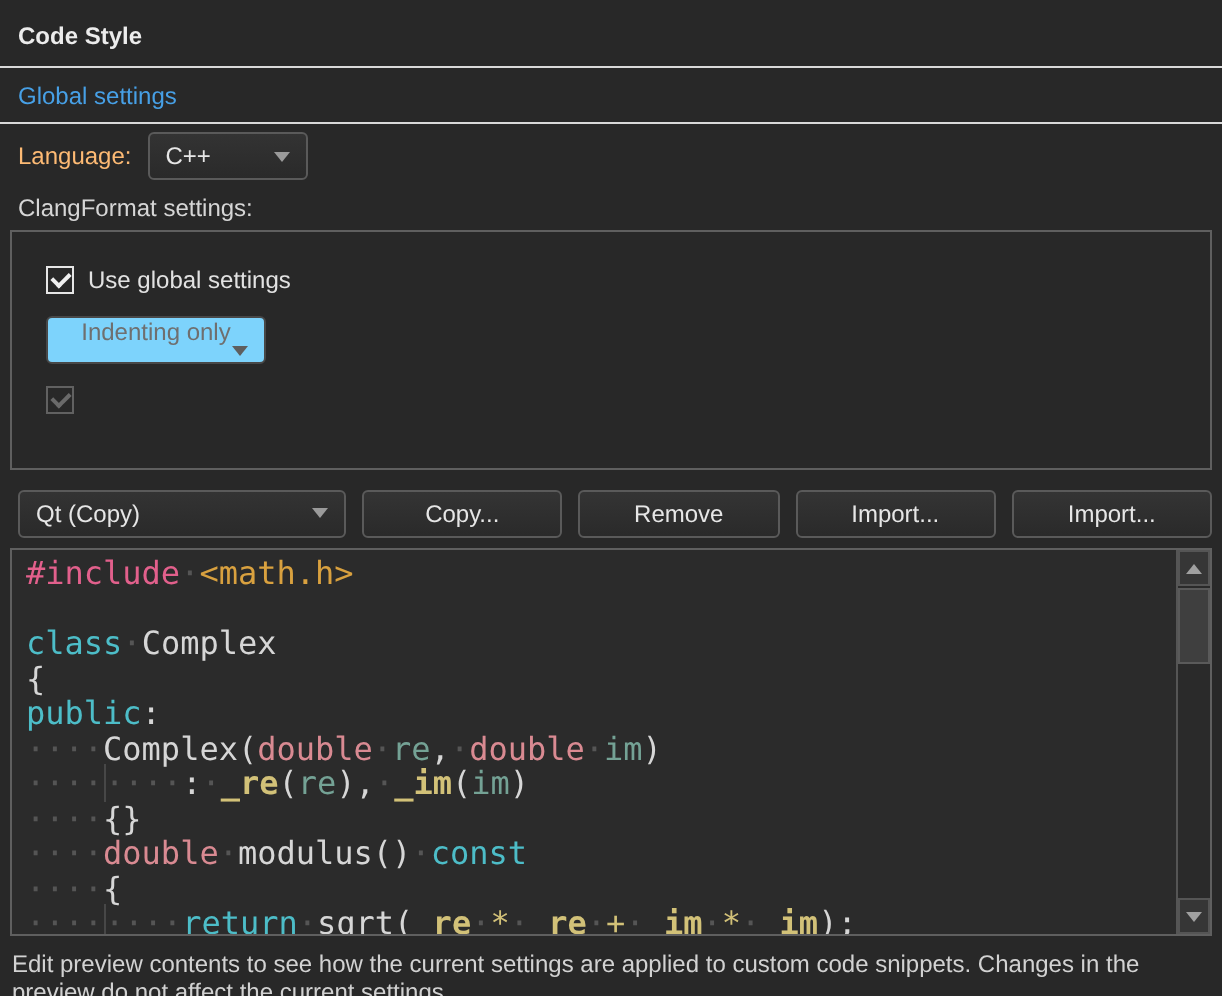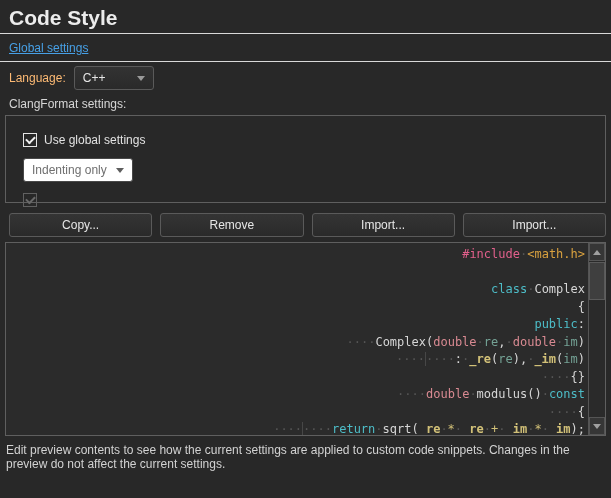--- a/index.html
+++ b/index.html
@@ -2,43 +2,43 @@
 <html style="--c-link: #47a0e6; --c-pre: #e2608c; --c-inc: #d9a13f; --c-kw: #4dbdc8; --c-type: #d98a92; --c-param: #74a295; --c-field: #d2c178; --c-op: #d2c178;"><head>
 <meta charset="utf-8">
 <style>
   html,body { margin:0; padding:0; background:#282828; }
   .page {
     width:611px; height:498px; box-sizing:border-box;
     background:#282828; color:#d6d6d6;
     font-family:"Liberation Sans","DejaVu Sans",sans-serif;
     font-size:12px; overflow:hidden; padding-top:8px; position:relative;
   }
-  .title { font-size:21px; font-weight:bold; color:#ececec; margin:0 0 0 9px; line-height:20px; }
+  .title { font-size:12px; font-weight:bold; color:#ececec; margin:0 0 0 9px; line-height:20px; }
   .hr { height:1px; background:#d9d9d9; width:611px; }
   .hr1 { margin-top:5px; }
   .hr2 { margin-top:5px; }
   .link-row { margin:7px 0 0 9px; height:15px; }
-  .link { color:var(--c-link,#47a0e6); text-decoration:underline; cursor:pointer; }
+  .link { color:var(--c-link,#47a0e6); cursor:pointer; }
   .lang-row { margin:4px 0 0 9px; display:flex; align-items:center; height:24px; }
   .lang-label { margin-right:8px; color:#fdba74; }
   .combo {
     box-sizing:border-box; height:24px; background:linear-gradient(#333333,#2a2a2a);
     border:1px solid #5a5a5a; border-radius:3px; display:flex; align-items:center;
     padding:0 8px; color:#e6e6e6; cursor:pointer; position:relative;
   }
   .combo .arrow {
     margin-left:auto; width:0; height:0;
     border-left:4px solid transparent; border-right:4px solid transparent;
     border-top:5px solid #9a9a9a;
   }
-  .combo.disabled { color:#6f6f6f; border-color:#484848; background:#ffffff; cursor:default; }
+  .combo.disabled { color:#6f6f6f; border-color:#484848; background:#7dd3fc; cursor:default;flex-direction:column; }
   .combo.disabled .arrow { border-top-color:#5e5e5e; }
   .group-label { margin:7px 0 0 9px; height:15px; }
   .group-box {
-    box-sizing:border-box; margin:3px 5px 0 5px; height:88px;
+    box-sizing:border-box; margin:3px 5px 0 5px; height:120px;
     border:1px solid #5f5f5f; padding:16px 0 0 17px;
   }
   .cb-row { display:flex; align-items:center; height:15px; cursor:pointer; }
   .cb {
     box-sizing:border-box; width:14px; height:14px; border:1px solid #e6e6e6;
     background:transparent; margin-right:7px; position:relative; flex:0 0 auto;
   }
   .cb.checked::after {
     content:""; position:absolute; left:2px; top:2px; width:7px; height:4px;
     border-left:2px solid #f0f0f0; border-bottom:2px solid #f0f0f0;
@@ -57,23 +57,22 @@
     box-sizing:border-box; flex:1; height:24px; background:linear-gradient(#343434,#2a2a2a);
     border:1px solid #5a5a5a; border-radius:3px; color:#e6e6e6; text-align:center;
     line-height:22px; cursor:pointer;
   }
   .editor {
     box-sizing:border-box; margin:5px 5px 0 5px; height:194px;
     border:1px solid #5f5f5f; background:#2b2b2b; position:relative; overflow:hidden;
   }
   .code {
     font-family:"DejaVu Sans Mono","Liberation Mono",monospace;
-    font-size:12px; line-height:17.5px; white-space:pre;
+    font-size:16px; line-height:17.5px; white-space:pre;
     padding:3px 20px 0 7px;
-    text-align:right;
   }
   .code-line { height:17.5px; }
   .tk-def   { color:#d6d6d6; }
   .tk-pre   { color:var(--c-pre,#e2608c); }
   .tk-inc   { color:var(--c-inc,#d9a13f); }
   .tk-kw    { color:var(--c-kw,#4dbdc8); }
   .tk-type  { color:var(--c-type,#d98a92); }
   .tk-param { color:var(--c-param,#74a295); }
   .tk-field { color:var(--c-field,#d2c178);font-weight:bold; }
   .tk-op    { color:var(--c-op,#d2c178); }
@@ -131,20 +130,24 @@
     <div class="combo disabled indent-combo">
       <span>Indenting only</span>
       <span class="arrow"></span>
     </div>
     <div class="cb-row disabled override-row">
       <span class="cb checked disabled"></span>
     </div>
   </div>
 
   <div class="settings-row">
+    <div class="combo settings-combo">
+      <span>Qt (Copy)</span>
+      <span class="arrow"></span>
+    </div>
     <div class="btn">Copy...</div>
     <div class="btn">Remove</div>
     <div class="btn">Import...</div>
     <div class="btn">Import...</div>
   </div>
 
   <div class="editor">
     <div class="code"><div class="code-line"><span class="tk-pre">#include</span><span class="ws">·</span><span class="tk-inc">&lt;math.h&gt;</span></div><div class="code-line">&nbsp;</div><div class="code-line"><span class="tk-kw">class</span><span class="ws">·</span><span class="tk-def">Complex</span></div><div class="code-line"><span class="tk-def">{</span></div><div class="code-line"><span class="tk-kw">public</span><span class="tk-def">:</span></div><div class="code-line"><span class="ws">····</span><span class="tk-def">Complex(</span><span class="tk-type">double</span><span class="ws">·</span><span class="tk-param">re</span><span class="tk-def">,</span><span class="ws">·</span><span class="tk-type">double</span><span class="ws">·</span><span class="tk-param">im</span><span class="tk-def">)</span></div><div class="code-line"><span class="ws">····</span><span class="ws guide">····</span><span class="tk-def">:</span><span class="ws">·</span><span class="tk-field">_re</span><span class="tk-def">(</span><span class="tk-param">re</span><span class="tk-def">),</span><span class="ws">·</span><span class="tk-field">_im</span><span class="tk-def">(</span><span class="tk-param">im</span><span class="tk-def">)</span></div><div class="code-line"><span class="ws">····</span><span class="tk-def">{}</span></div><div class="code-line"><span class="ws">····</span><span class="tk-type">double</span><span class="ws">·</span><span class="tk-def">modulus()</span><span class="ws">·</span><span class="tk-kw">const</span></div><div class="code-line"><span class="ws">····</span><span class="tk-def">{</span></div><div class="code-line"><span class="ws">····</span><span class="ws guide">····</span><span class="tk-kw">return</span><span class="ws">·</span><span class="tk-def">sqrt(</span><span class="tk-field">_re</span><span class="ws">·</span><span class="tk-op">*</span><span class="ws">·</span><span class="tk-field">_re</span><span class="ws">·</span><span class="tk-op">+</span><span class="ws">·</span><span class="tk-field">_im</span><span class="ws">·</span><span class="tk-op">*</span><span class="ws">·</span><span class="tk-field">_im</span><span class="tk-def">);</span></div></div>
     <div class="scrollbar">
       <div class="sb-btn">

